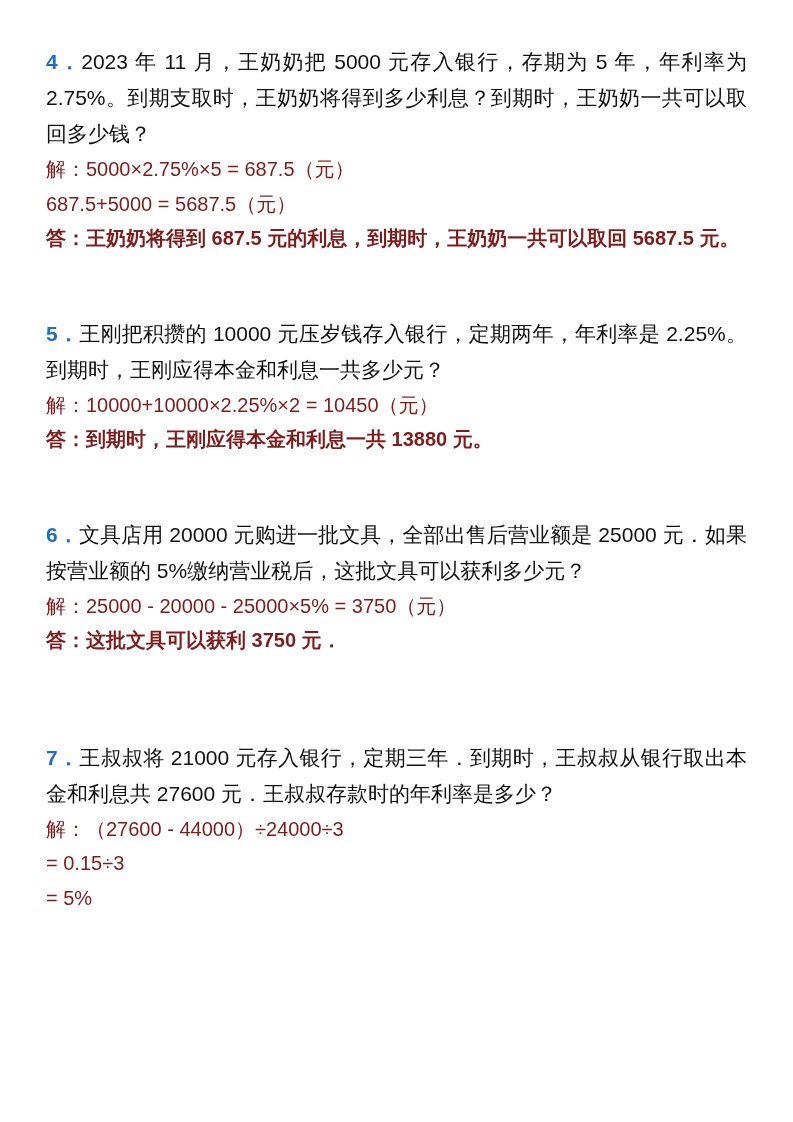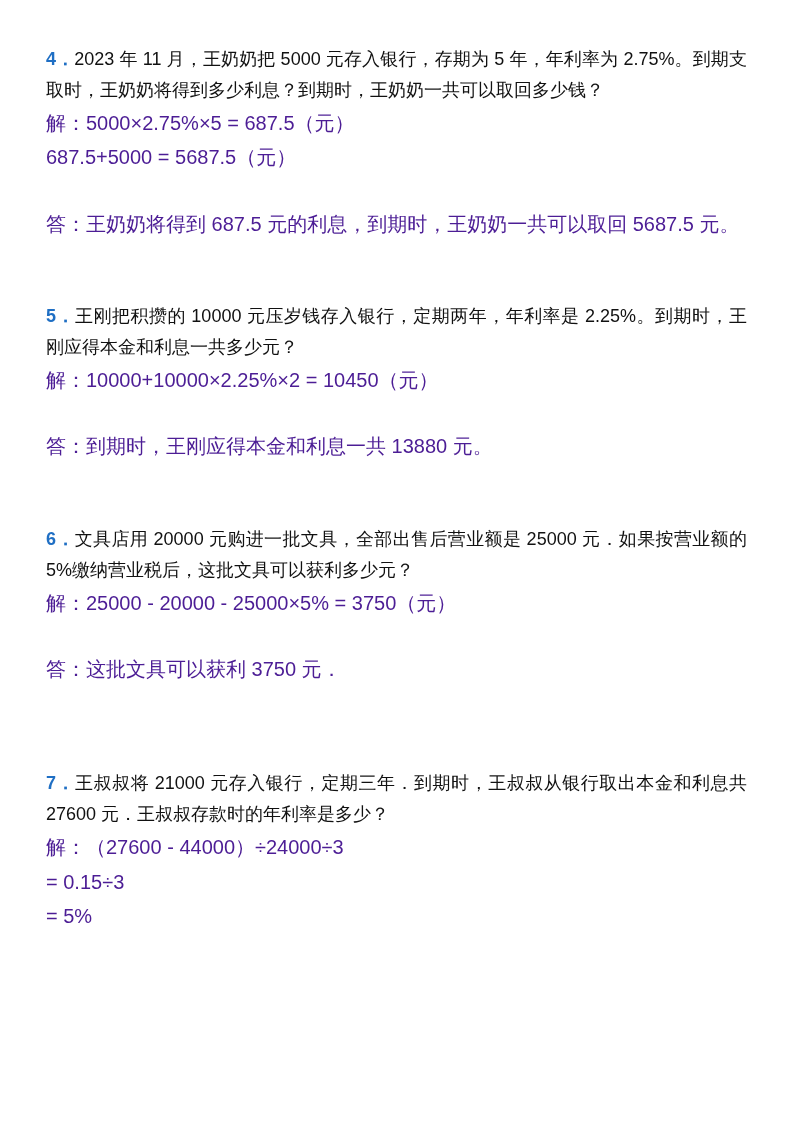--- a/index.html
+++ b/index.html
@@ -18,39 +18,38 @@
     position: relative;
     width: 793px;
     height: 1122px;
     box-sizing: border-box;
     padding: 44px 46px 0 46px;
   }
   .problem {
     margin-bottom: 26px;
   }
   .q-line {
-    font-size: 18px;
+    font-size: 21px;
     line-height: 1.72;
     color: #111111;
     text-align: justify;
   }
   .q-num {
     color: #1f6fc4;
     font-weight: bold;
     letter-spacing: 0px;
   }
   .ans-line {
-    color: #4c1d95;
+    color: #7f1d1d;
     font-size: 20px;
     line-height: 1.72;
     text-align: justify;
   }
   .ans-line.bold {
-    font-weight: normal;
-    margin-top: 32px;
+    font-weight: bold;
   }
   .gap-large {
     height: 34px;
   }
   .gap-xlarge {
     height: 56px;
   }
 </style>
 </head>
 <body>

